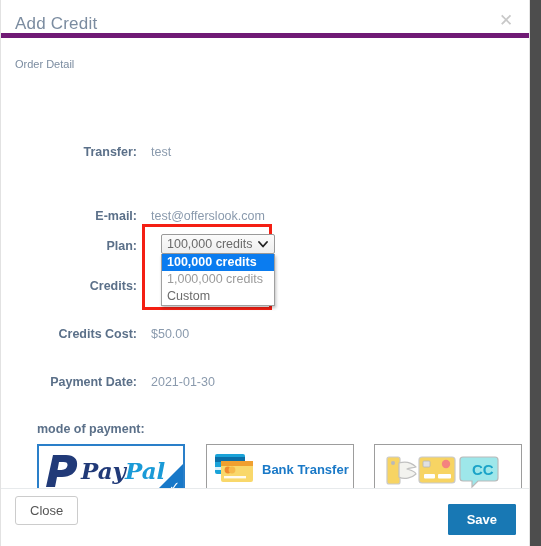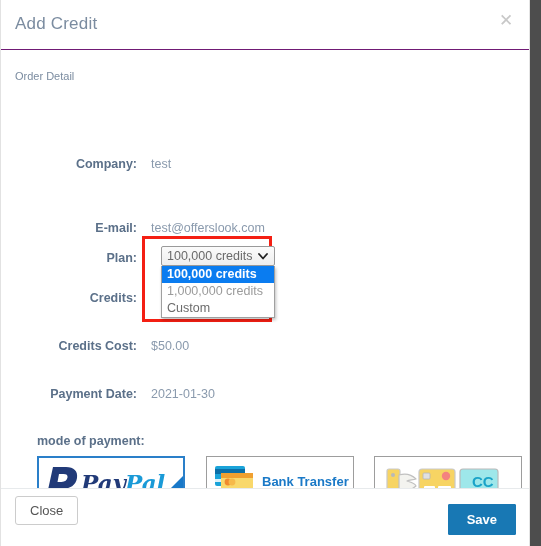--- a/index.html
+++ b/index.html
@@ -13,22 +13,22 @@
     position: relative;
     width: 529px;
     height: 546px;
     background: #ffffff;
     border-left: 1px solid #e2e2e2;
   }
 
   
   .modal-header {
     position: relative;
-    height: 50px;
-    border-bottom: 1px solid #701a75;
+    height: 38px;
+    border-bottom: 5px solid #701a75;
   }
   .modal-title {
     position: absolute;
     left: 14px; top: 14px;
     font-size: 17px;
     color: #7b8ca0;
     font-weight: 400;
     letter-spacing: .2px;
   }
   .close-x {
@@ -227,21 +227,21 @@
   <div class="modal-header">
     <div class="modal-title">Add Credit</div>
     <div class="close-x">✕</div>
   </div>
 
   <div class="modal-body">
 
     <div class="section-title">Order Detail</div>
 
     <div class="form-row" style="top:104px;">
-      <div class="form-label">Company:</div>
+      <div class="form-label">Transfer:</div>
       <div class="form-value">test</div>
     </div>
 
     <div class="form-row" style="top:168px;">
       <div class="form-label">E-mail:</div>
       <div class="form-value">test@offerslook.com</div>
     </div>
 
     <div class="form-row" style="top:198px;">
       <div class="form-label">Plan:</div>

